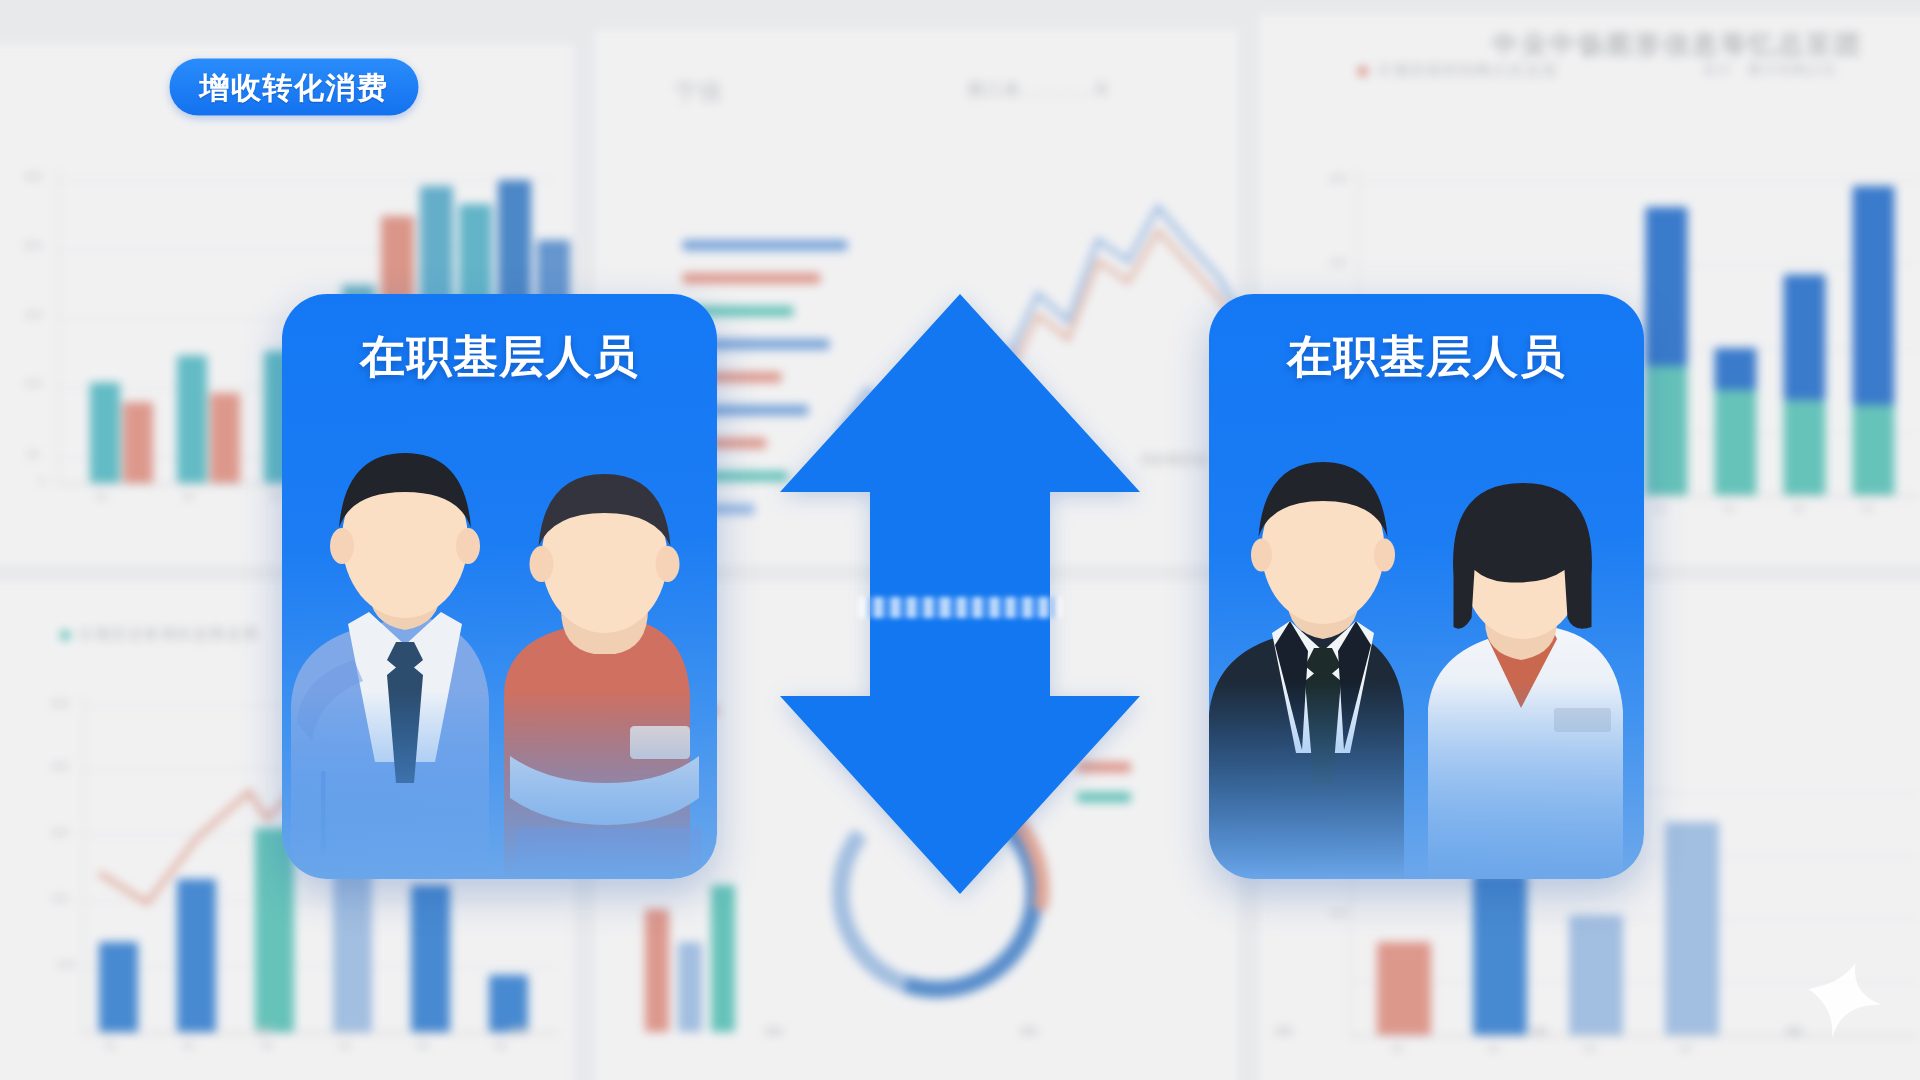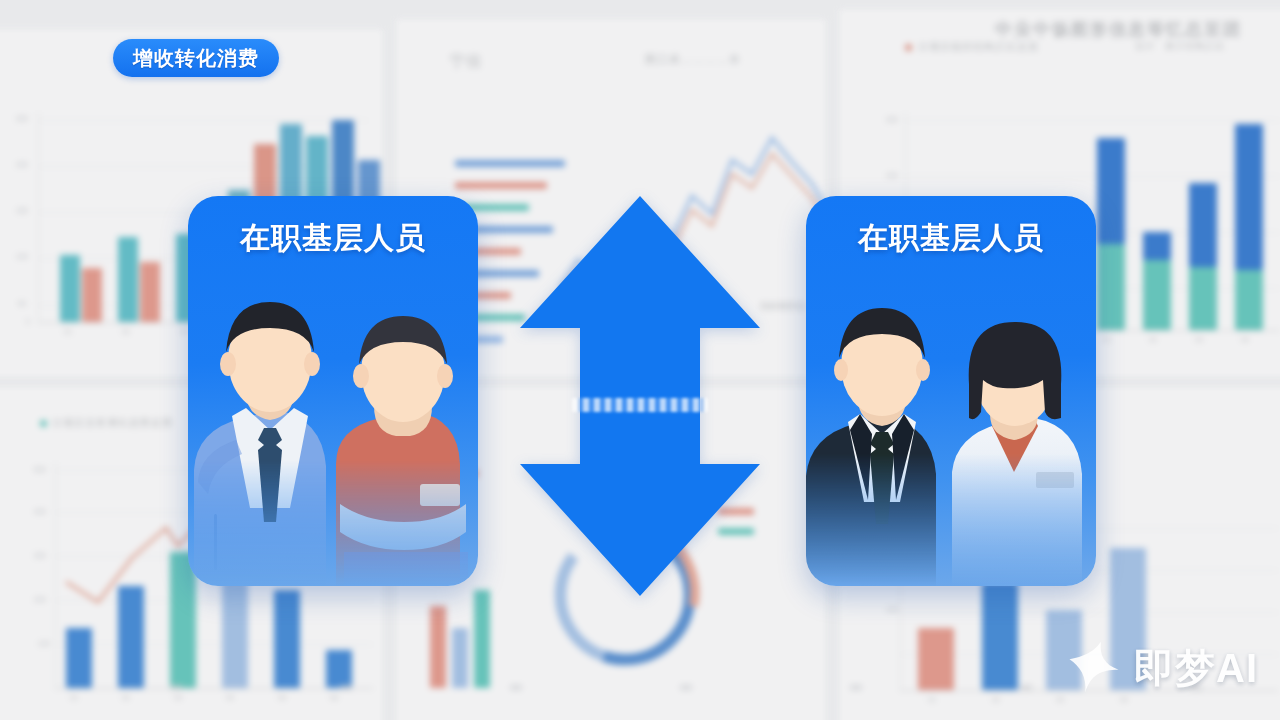--- a/index.html
+++ b/index.html
@@ -361,17 +361,16 @@
       <svg viewBox="0 0 264 400" preserveAspectRatio="none">
         <polygon points="132,0 252,132 192,132 192,268 252,268 132,400 12,268 72,268 72,132 12,132" fill="#1277f0"></polygon>
       </svg>
     </div>
     <div id="arrow-sub"></div>
 
     <div id="jm">
       <svg class="star" viewBox="0 0 64 64">
         <path d="M4 22 C26 18 34 10 40 2 C38 18 44 28 60 34 C40 34 28 40 22 60 C24 42 16 30 4 22 Z" fill="#ffffff" opacity=".96"></path>
       </svg>
-      <div class="jtxt">即梦AI</div>
     </div>
 
   </div>
 </div>
 
 </body></html>

